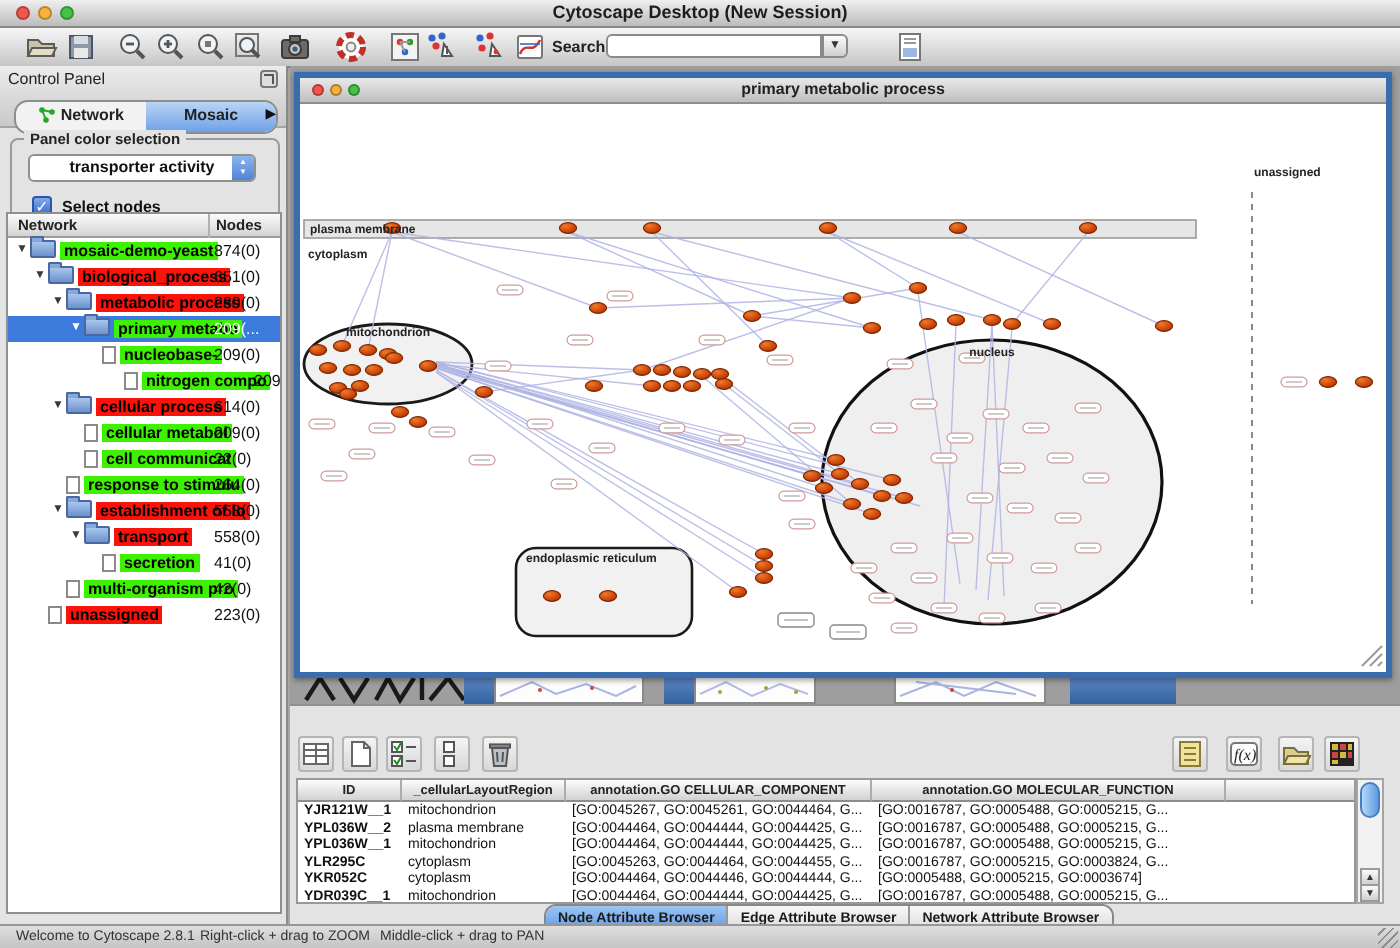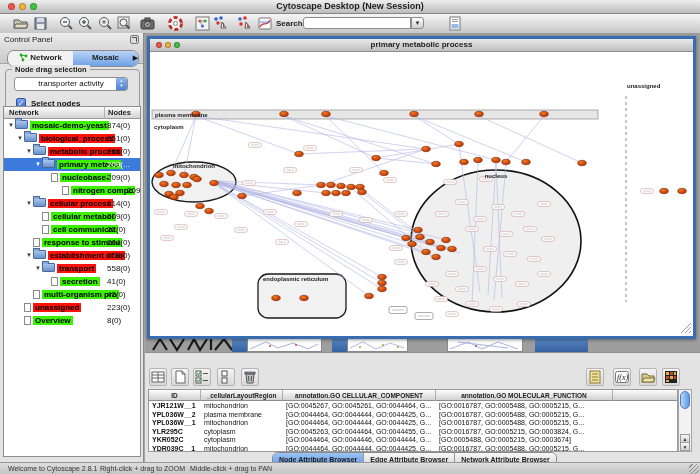--- a/index.html
+++ b/index.html
@@ -25,21 +25,21 @@
   .panel-head{position:absolute;left:0;top:0;width:100%;height:31px;background:linear-gradient(#ececec,#c9c9c9);
     border-bottom:1px solid #a5a5a5;font-size:8px;color:#222;line-height:13px;padding-left:4px;box-sizing:border-box;}
   .float-ic{position:absolute;top:2px;width:9px;height:9px;border:1px solid #777;border-radius:2px;background:#ddd;box-sizing:border-box;}
   .float-ic:before{content:"";position:absolute;left:1px;top:1px;width:4px;height:4px;border-top:1px solid #555;border-right:1px solid #555;}
   #cp-tabs{position:absolute;left:7px;top:17px;width:130px;height:15px;border:1px solid #8d8d8d;border-radius:7px;background:#f2f2f2;overflow:hidden;display:flex;}
   .cp-tab{flex:1;font-size:8px;font-weight:bold;color:#222;text-align:center;line-height:14px;}
   .cp-tab.active{background:linear-gradient(#b9d4f6,#6fa1e6);}
   #cp-tab-arrow{position:absolute;left:130px;top:17px;width:11px;height:15px;font-size:7px;line-height:15px;text-align:center;color:#111;}
   #ncs-box{position:absolute;left:5px;top:36px;width:133px;height:67px;border:1px solid #9a9a9a;border-radius:4px;}
   #ncs-legend{position:absolute;left:6px;top:-5px;background:#e3e3e3;padding:0 3px;font-size:7.5px;font-weight:bold;color:#222;}
-  #ncs-combo{position:absolute;left:8px;top:7px;width:114px;height:14px;background:#fff;border:1px solid #909090;border-radius:3px;box-sizing:border-box;font-size:8px;font-weight:normal;line-height:12px;text-align:center;color:#111;}
+  #ncs-combo{position:absolute;left:8px;top:7px;width:114px;height:14px;background:#fff;border:1px solid #909090;border-radius:3px;box-sizing:border-box;font-size:8px;font-weight:bold;line-height:12px;text-align:center;color:#111;}
   #ncs-stepper{position:absolute;right:0px;top:0px;width:11px;height:12px;background:linear-gradient(#8db4ee,#4f82d8);border-radius:0 2px 2px 0;color:#fff;font-size:4px;line-height:5px;text-align:center;}
   #ncs-check-row{position:absolute;left:10px;top:28px;height:12px;}
   #ncs-checkbox{position:absolute;left:0;top:0;width:10px;height:10px;background:linear-gradient(#7fa9e8,#3b6fd0);border:1px solid #2c55a8;border-radius:2px;color:#fff;font-size:8px;line-height:10px;text-align:center;box-sizing:border-box;}
   #ncs-check-label{position:absolute;left:15px;top:1px;font-size:8px;font-weight:bold;color:#111;white-space:nowrap;}
   #tree-panel{position:absolute;left:3px;top:73px;width:138px;height:351px;background:#fff;border:1px solid #8f8f8f;box-sizing:border-box;overflow:hidden;}
   #tree-head{position:absolute;left:0;top:0;width:100%;height:12px;background:linear-gradient(#fbfbfb,#d3d3d3);border-bottom:1px solid #9c9c9c;box-sizing:border-box;}
   .tree-col{position:absolute;top:0;font-size:7.5px;font-weight:bold;color:#222;line-height:11px;}
   #tree-rows{position:absolute;left:0;top:12px;width:100%;}
   .tree-row{position:relative;height:13px;line-height:13px;white-space:nowrap;font-size:8px;}
   .tree-row.sel{background:#3c7adb;}
@@ -190,21 +190,21 @@
             <circle cx="2" cy="2" r="1.4" fill="#2a2"></circle>
             <circle cx="7" cy="3" r="1.4" fill="#2a2"></circle>
             <circle cx="4" cy="7" r="1.4" fill="#2a2"></circle>
             <line x1="2" y1="2" x2="7" y2="3" stroke="#2a2"></line>
             <line x1="2" y1="2" x2="4" y2="7" stroke="#2a2"></line>
           </svg> <span>Network</span></div>
       <div class="cp-tab active"><span>Mosaic</span></div>
     </div>
     <div id="cp-tab-arrow">▶</div>
     <div id="ncs-box">
-      <div id="ncs-legend">Node drag selection</div>
+      <div id="ncs-legend">Panel color selection</div>
       <div id="ncs-combo">
         <span>transporter activity</span>
         <span id="ncs-stepper">▲<br>▼</span>
       </div>
       <div id="ncs-check-row">
         <span id="ncs-checkbox">✓</span>
         <span id="ncs-check-label">Select nodes</span>
       </div>
     </div>
     <div id="tree-panel">
@@ -222,21 +222,20 @@
           <div class="tree-row" style="padding-left: 30px; margin-left: 20px;"><span class="tw"></span><span class="ic-file"></span><span class="lbl hl-green">nitrogen compo</span><span class="cnt">209(0)</span></div>
           <div class="tree-row" style="padding-left: 21px;"><span class="tw">▼</span><span class="ic-folder"></span><span class="lbl hl-red">cellular process</span><span class="cnt">614(0)</span></div>
           <div class="tree-row" style="padding-left: 30px;"><span class="tw"></span><span class="ic-file"></span><span class="lbl hl-green">cellular metabol</span><span class="cnt">209(0)</span></div>
           <div class="tree-row" style="padding-left: 30px;"><span class="tw"></span><span class="ic-file"></span><span class="lbl hl-green">cell communicat</span><span class="cnt">22(0)</span></div>
           <div class="tree-row" style="padding-left: 21px;"><span class="tw"></span><span class="ic-file"></span><span class="lbl hl-green">response to stimulu</span><span class="cnt">264(0)</span></div>
           <div class="tree-row" style="padding-left: 21px;"><span class="tw">▼</span><span class="ic-folder"></span><span class="lbl hl-red">establishment of lo</span><span class="cnt">558(0)</span></div>
           <div class="tree-row" style="padding-left: 30px;"><span class="tw">▼</span><span class="ic-folder"></span><span class="lbl hl-red">transport</span><span class="cnt">558(0)</span></div>
           <div class="tree-row" style="padding-left: 39px;"><span class="tw"></span><span class="ic-file"></span><span class="lbl hl-green">secretion</span><span class="cnt">41(0)</span></div>
           <div class="tree-row" style="padding-left: 21px;"><span class="tw"></span><span class="ic-file"></span><span class="lbl hl-green">multi-organism pro</span><span class="cnt">42(0)</span></div>
           <div class="tree-row" style="padding-left: 12px;"><span class="tw"></span><span class="ic-file"></span><span class="lbl hl-red">unassigned</span><span class="cnt">223(0)</span></div>
-          <div class="tree-row" style="padding-left: 12px;"><span class="tw"></span><span class="ic-file"></span><span class="lbl hl-green">Overview</span><span class="cnt">8(0)</span></div>
         </div>
     </div>
   </div>
 
   <div id="mdi">
 
     <svg class="bw" style="left:5px;width:85px;" viewBox="0 0 85 15">
       <path d="M3,13 L10,2 L17,13 M20,2 L27,13 L34,2 M38,13 L44,2 L50,13 L57,2 M61,2 L61,13 M65,13 L74,2 L82,13" stroke="#1a1a1a" stroke-width="2.2" fill="none"></path>
     </svg>
     <div class="bw bw-blue" style="left:87px;width:15px;"></div>

